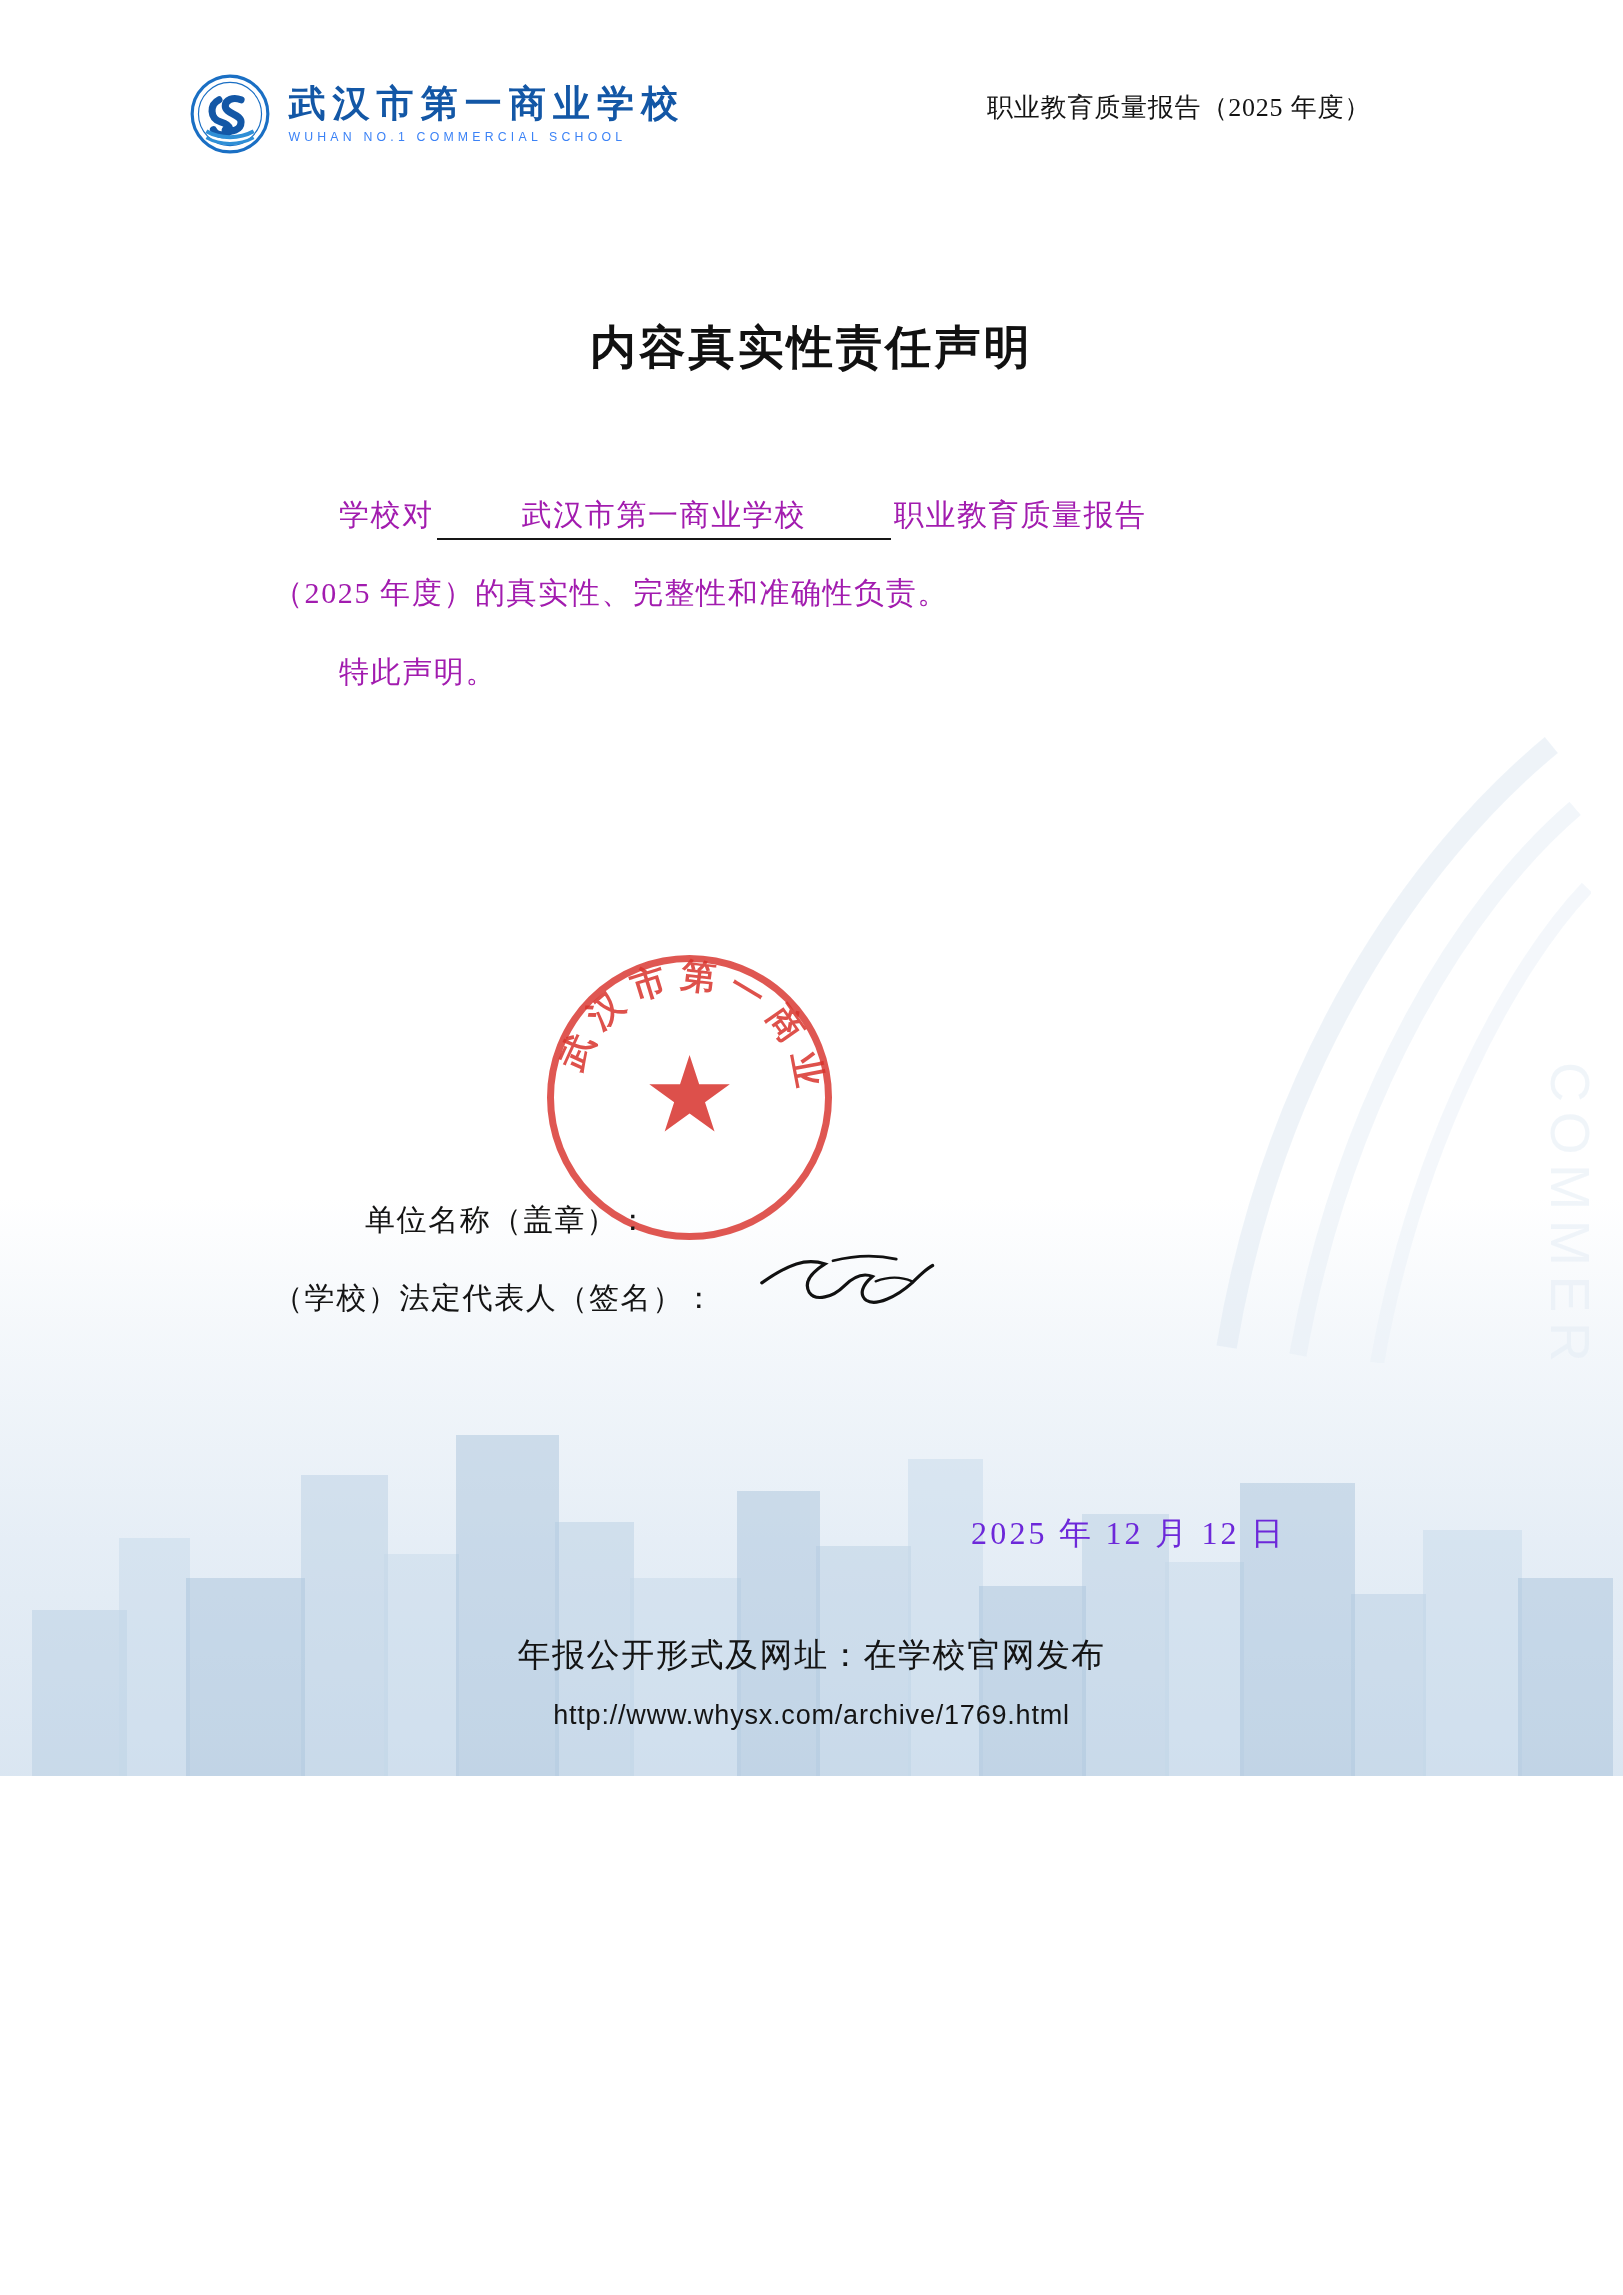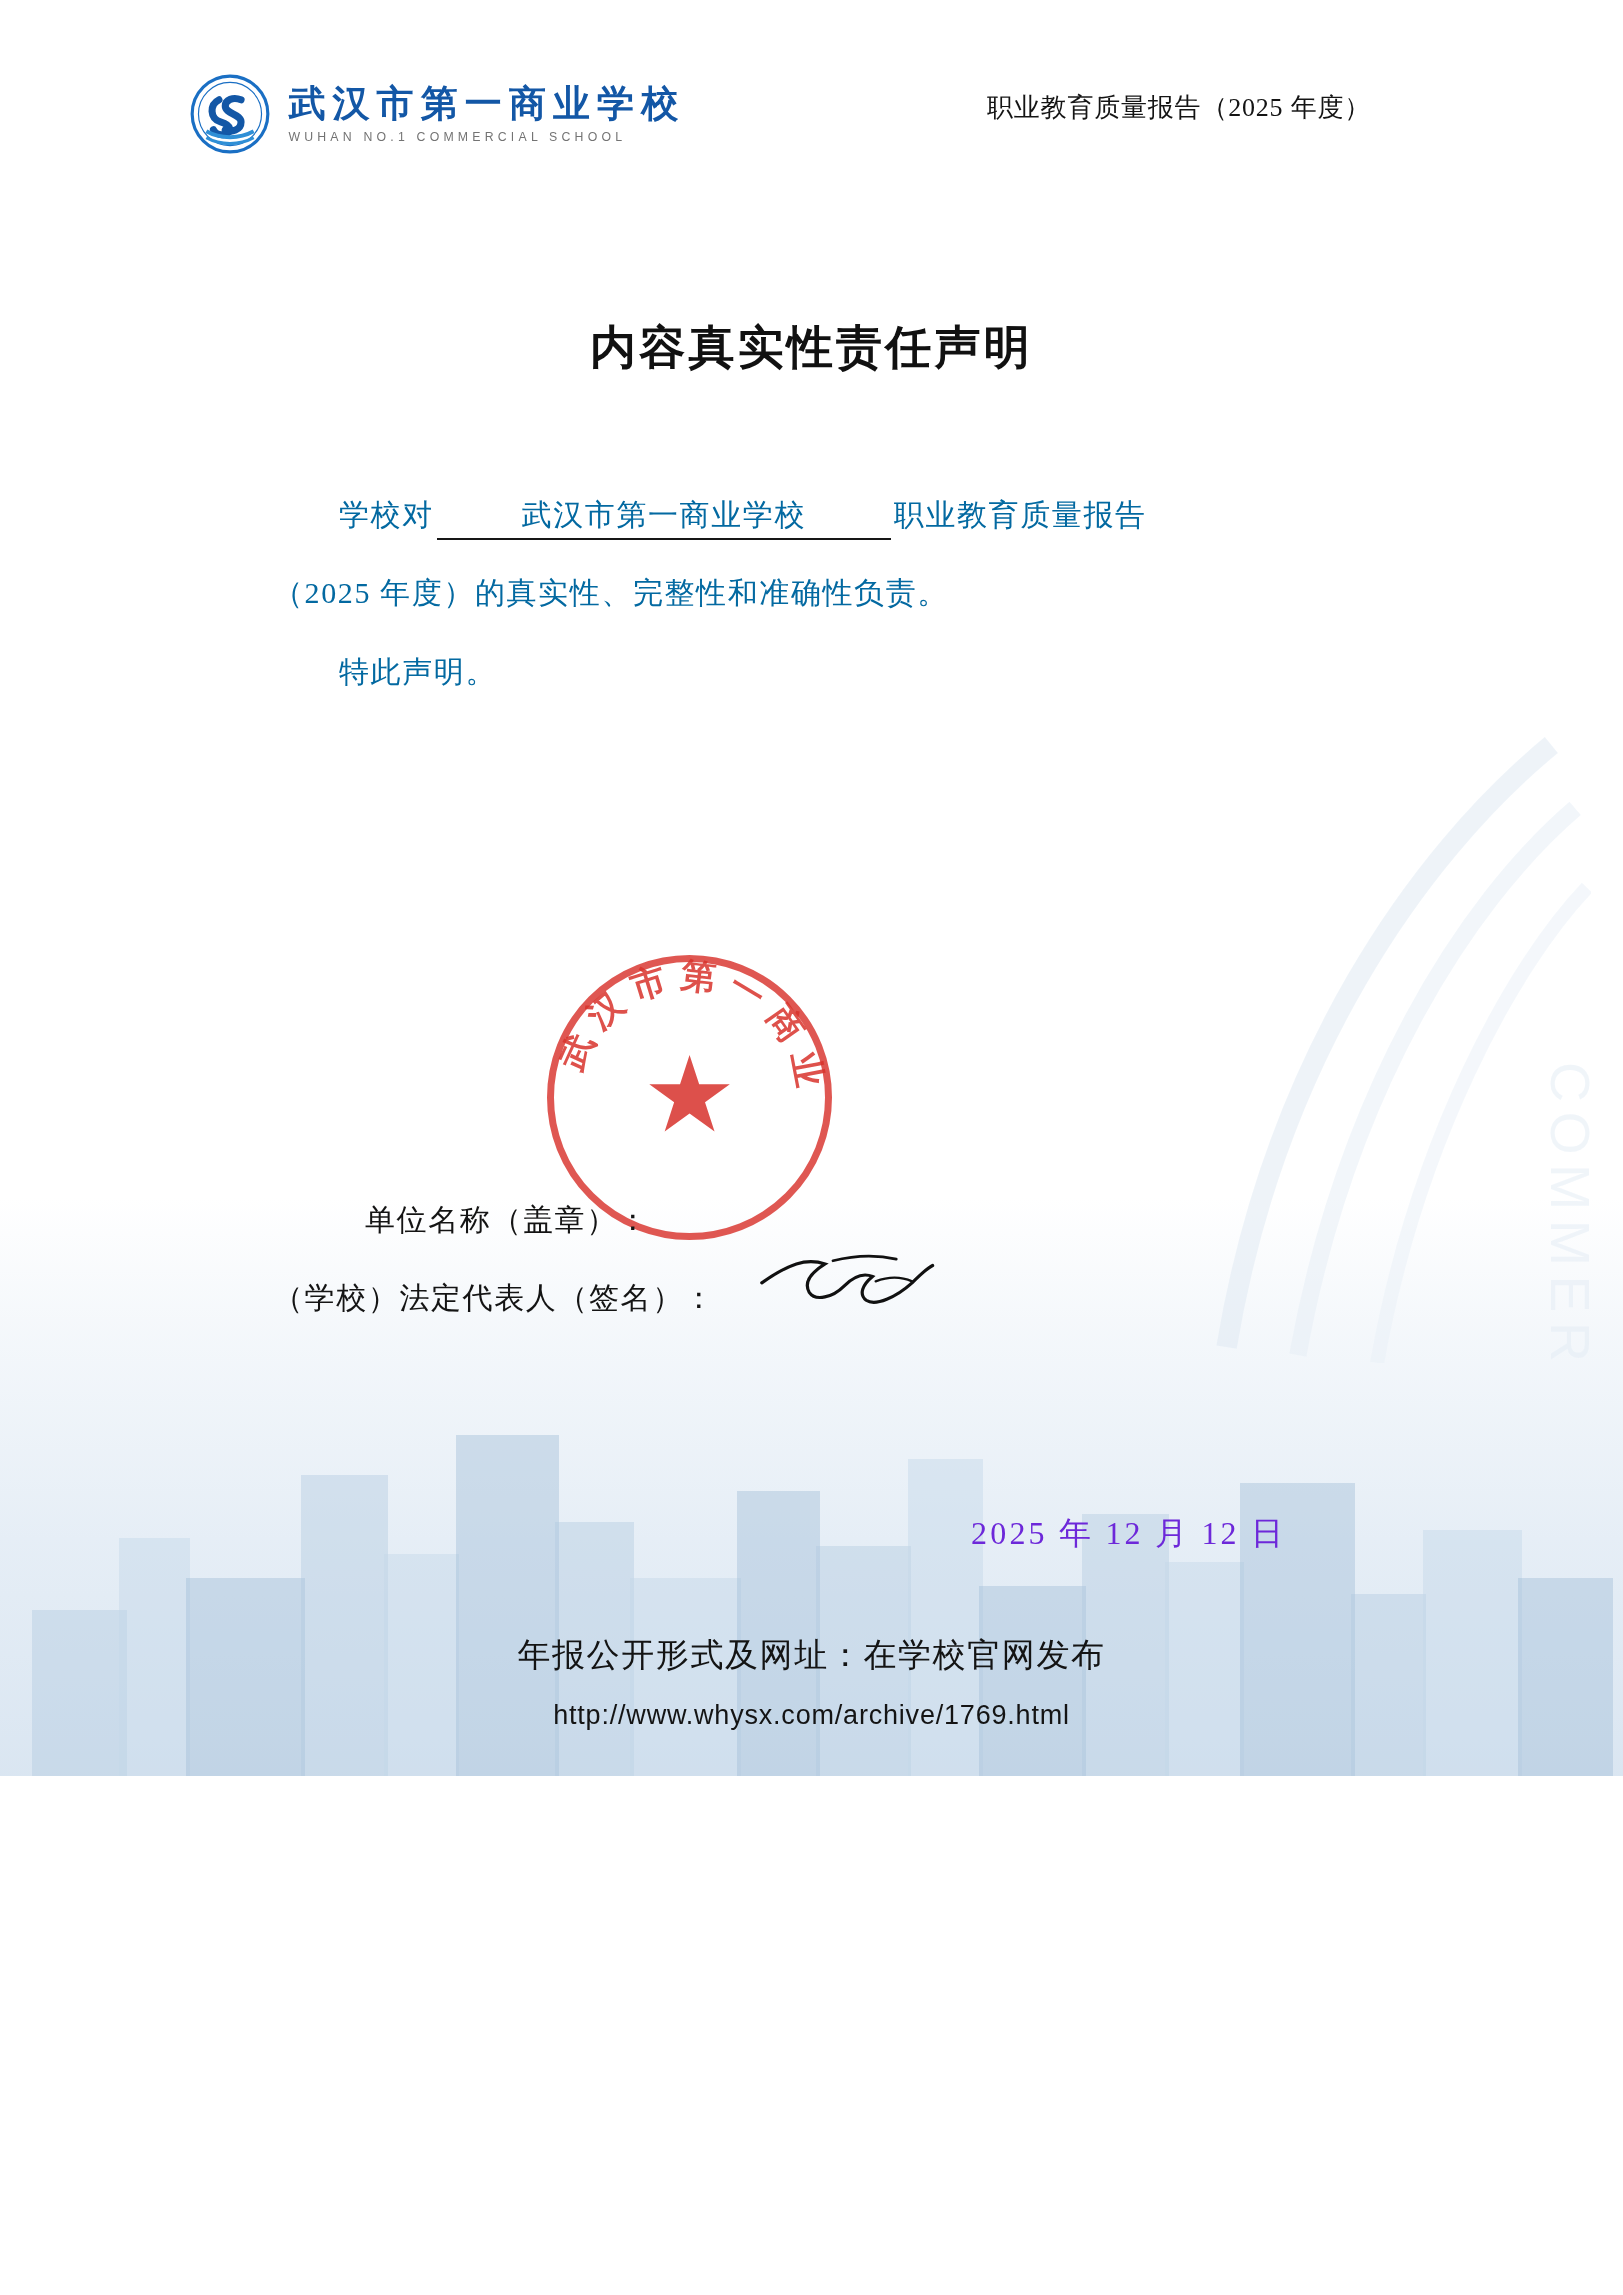--- a/index.html
+++ b/index.html
@@ -75,21 +75,21 @@
     font-weight: 700;
     letter-spacing: 7.1px;
     color: #1357a6;
     line-height: 1.1;
     white-space: nowrap;
   }
   .logo-en {
     font-family: "Liberation Sans", sans-serif;
     font-size: 12.3px;
     letter-spacing: 4.2px;
-    color: #737373;
+    color: #3b82f6;
     margin-top: 6.3px;
     white-space: nowrap;
   }
   .header-right {
     position: absolute;
     left: 987px;
     top: 17.4px;
     font-size: 26px;
     letter-spacing: 0.8px;
     color: #141414;
@@ -107,21 +107,21 @@
     font-size: 46px;
     font-weight: 700;
     letter-spacing: 3.2px;
     color: #111111;
   }
 
   .para {
     position: absolute;
     font-size: 30px;
     letter-spacing: 1.6px;
-    color: #0369a1;
+    color: #a21caf;
     white-space: nowrap;
   }
   .p-line1 { top: 495px; left: 339px; }
   .p-line2 { top: 573px; left: 273px; }
   .p-line3 { top: 652px; left: 339px; }
 
   .fill-blank {
     display: inline-block;
     min-width: 444px;
     text-align: center;

